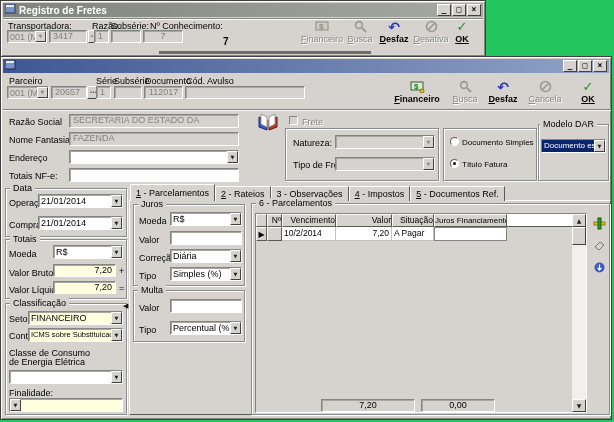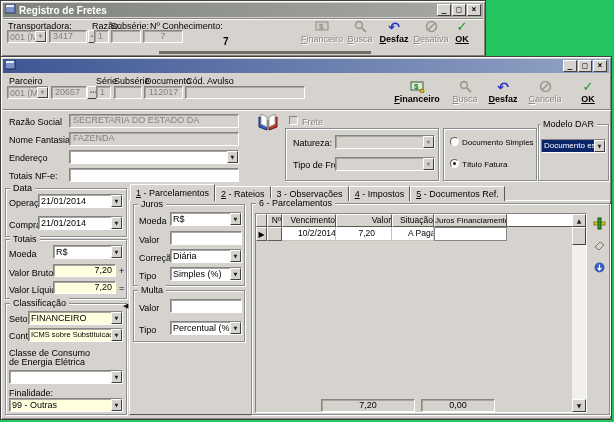--- a/index.html
+++ b/index.html
@@ -53,21 +53,21 @@
 .radio .dot{position:absolute;left:2px;top:2px;width:3px;height:3px;border-radius:50%;background:#111}
 .chk{position:absolute;width:9px;height:9px;background:#d6d3ce;border:1px solid;border-color:#848484 #fff #fff #848484}
 .sel{background:#0a246a;color:#fff}
 .grid{position:absolute;background:#d6d3ce;border:1px solid;border-color:#848484 #fff #fff #848484}
 .ghrow{position:absolute;left:0;top:0;right:14px;height:13px;display:flex}
 .gh{background:#d6d3ce;border:1px solid;border-color:#fdfdfb #5a5a55 #5a5a55 #fdfdfb;
   font-size:8.5px;text-align:right;overflow:hidden;line-height:11px;white-space:nowrap;flex-shrink:0}
 .ghfill{flex:1;background:#fff;border-bottom:1px solid #5a5a55}
 .grow{position:absolute;left:0;top:13px;right:14px;height:14px;display:flex}
 .gc{flex-shrink:0;background:#fff;border-right:1px solid #c6c3ba;border-bottom:1px solid #c6c3ba;
-  font-size:8.5px;line-height:13px;padding:0 16px;overflow:hidden;white-space:nowrap}
+  font-size:8.5px;line-height:13px;padding:0 2px;overflow:hidden;white-space:nowrap}
 .gcfix{background:#d6d3ce;border:1px solid;border-color:#fdfdfb #5a5a55 #5a5a55 #fdfdfb;padding:0}
 .vscroll{position:absolute;right:0;top:0;bottom:0;width:14px;background:#f2f0ea}
 .sbtn{position:absolute;left:0;width:14px;height:13px;background:#d6d3ce;border:1px solid;
   border-color:#fdfdfb #404040 #404040 #fdfdfb;text-align:center;font-size:6px;line-height:11px;
   font-family:"DejaVu Sans",sans-serif;color:#222}
 .sthumb{position:absolute;left:0;top:13px;width:14px;height:18px;background:#d6d3ce;border:1px solid;
   border-color:#fdfdfb #404040 #404040 #fdfdfb}
 .sideicon{position:absolute;width:17px;height:16px;display:flex;align-items:center;justify-content:center}
 .tri{position:absolute;font-family:"DejaVu Sans",sans-serif;font-size:7px;color:#111;line-height:7px}
 .rowmark{font-family:"DejaVu Sans",sans-serif;font-size:8px;line-height:13px;display:block;text-align:center}
@@ -310,21 +310,20 @@
       <span class="ca">▼</span>
     </div>
     <span class="lbl" style="left:8px;top:291px">Classe de Consumo</span>
     <span class="lbl" style="left:8px;top:300px">de Energia Elétrica</span>
     <div class="edit combo" style="left:8px;top:313px;width:114px;height:14px">
       <span class="ct"></span>
       <span class="ca">▼</span>
     </div>
     <span class="lbl" style="left:8px;top:331px">Finalidade:</span>
     <div class="edit yellow combo" style="left:8px;top:341px;width:114px;height:14px">
-      <span class="ct">99 - Outras</span>
       <span class="ca">▼</span>
     </div>
     <span class="tri" style="left:122px;top:246px">◀</span>
 
     <div class="tabstrip" style="left:129px;top:127px">
       <span class="tab active">1 - Parcelamentos</span>
       <span class="tab">2 - Rateios</span>
       <span class="tab">3 - Observações</span>
       <span class="tab">4 - Impostos</span>
       <span class="tab">5 - Documentos Ref.</span>

